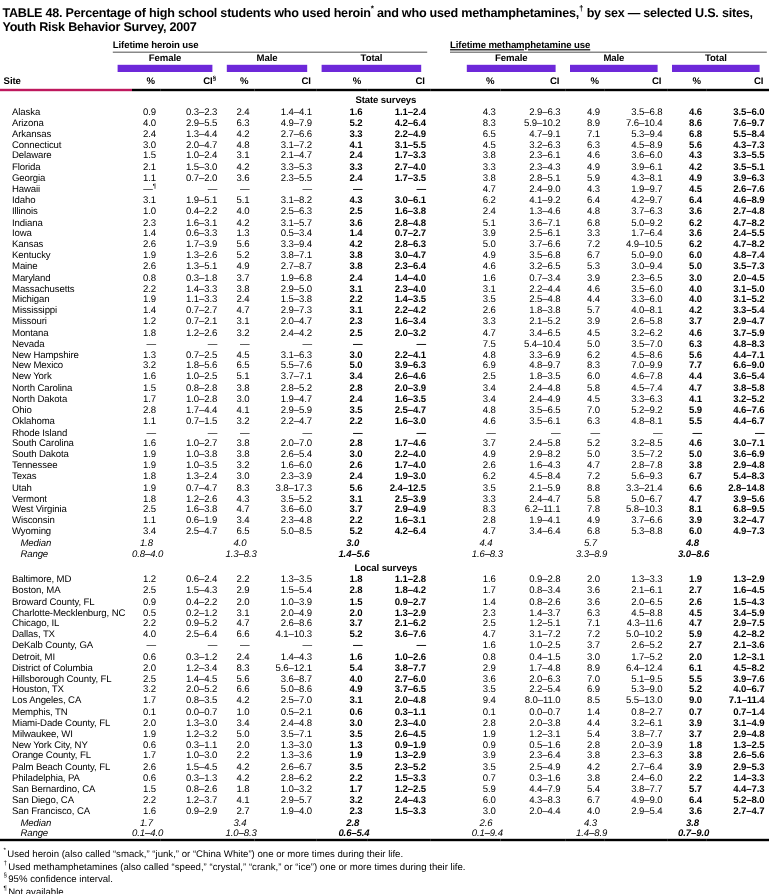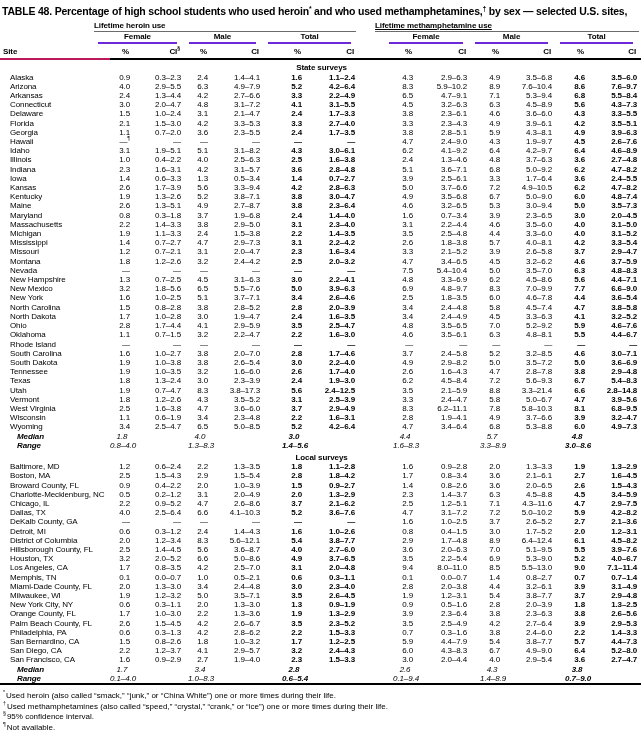--- a/index.html
+++ b/index.html
@@ -26,47 +26,47 @@
   
   .sitehead { font-weight:bold; padding-left:3px; padding-bottom:2px; border-bottom:2px solid #be185d; }
   .grouphead div {
     border-bottom:1px solid #6b6b6b; padding-bottom:1px; margin:0 3px;
     text-align:left; font-weight:bold;
   }
   .grouphead.g1 div { margin-left:-16px; }
   .grouphead.g2 div { margin-left:16px; margin-right:2px;text-decoration:underline; }
   .pairhead { height:11px; }
   .pairhead div {
-    border-bottom:2px solid #6d28d9; padding-bottom:1px; margin:0 8px 0 4px;
+    border-bottom:6px solid #6d28d9; padding-bottom:1px; margin:0 8px 0 4px;
     text-align:center; font-weight:bold;
   }
   .pairhead.p1 div { margin-left:-12px; }
   .pairhead.p4 div { margin-left:30px; }
   .colhead {
     font-weight:bold; text-align:right; padding-right:5px; padding-bottom:2px;
     border-bottom:2px solid #000; height:12px;
   }
   
   .num { text-align:right; padding-right:4px; }
   .b { font-weight:bold; }
   .site { padding-left:10px; }
   .section-label { font-weight:bold; padding-left:2px; padding-top:3px;text-align:center; }
   .summary-row td { font-style:italic; }
-  .sum-label { padding-left:17px;font-weight:bold; }
+  .sum-label { padding-left:17px; }
   .sumcell span { display:inline-block; width:24px; text-align:center; }
   
   .footnotes { margin-top:6px; font-size:8px; line-height:10.5px; padding-left:2px; }
   .footnote { padding-left:7px; text-indent:-6px; }
   .footnote sup { margin-right:1px; }
 </style>
 </head>
 <body>
 
 <div class="title"><span><span>TABLE 48. Percentage of high school students who used heroin</span><sup>*</sup><span> and who used methamphetamines,</span><sup>†</sup><span> by sex — selected U.S. sites,</span></span><br>
-</div>
+<span>Youth Risk Behavior Survey, 2007</span></div>
 
 <table>
   <colgroup>
     <col style="width:110px">
       <col style="width:24px">
       <col style="width:51px">
     <col style="width:27px">
       <col style="width:52px">
       <col style="width:42px">
     <col style="width:53px">

